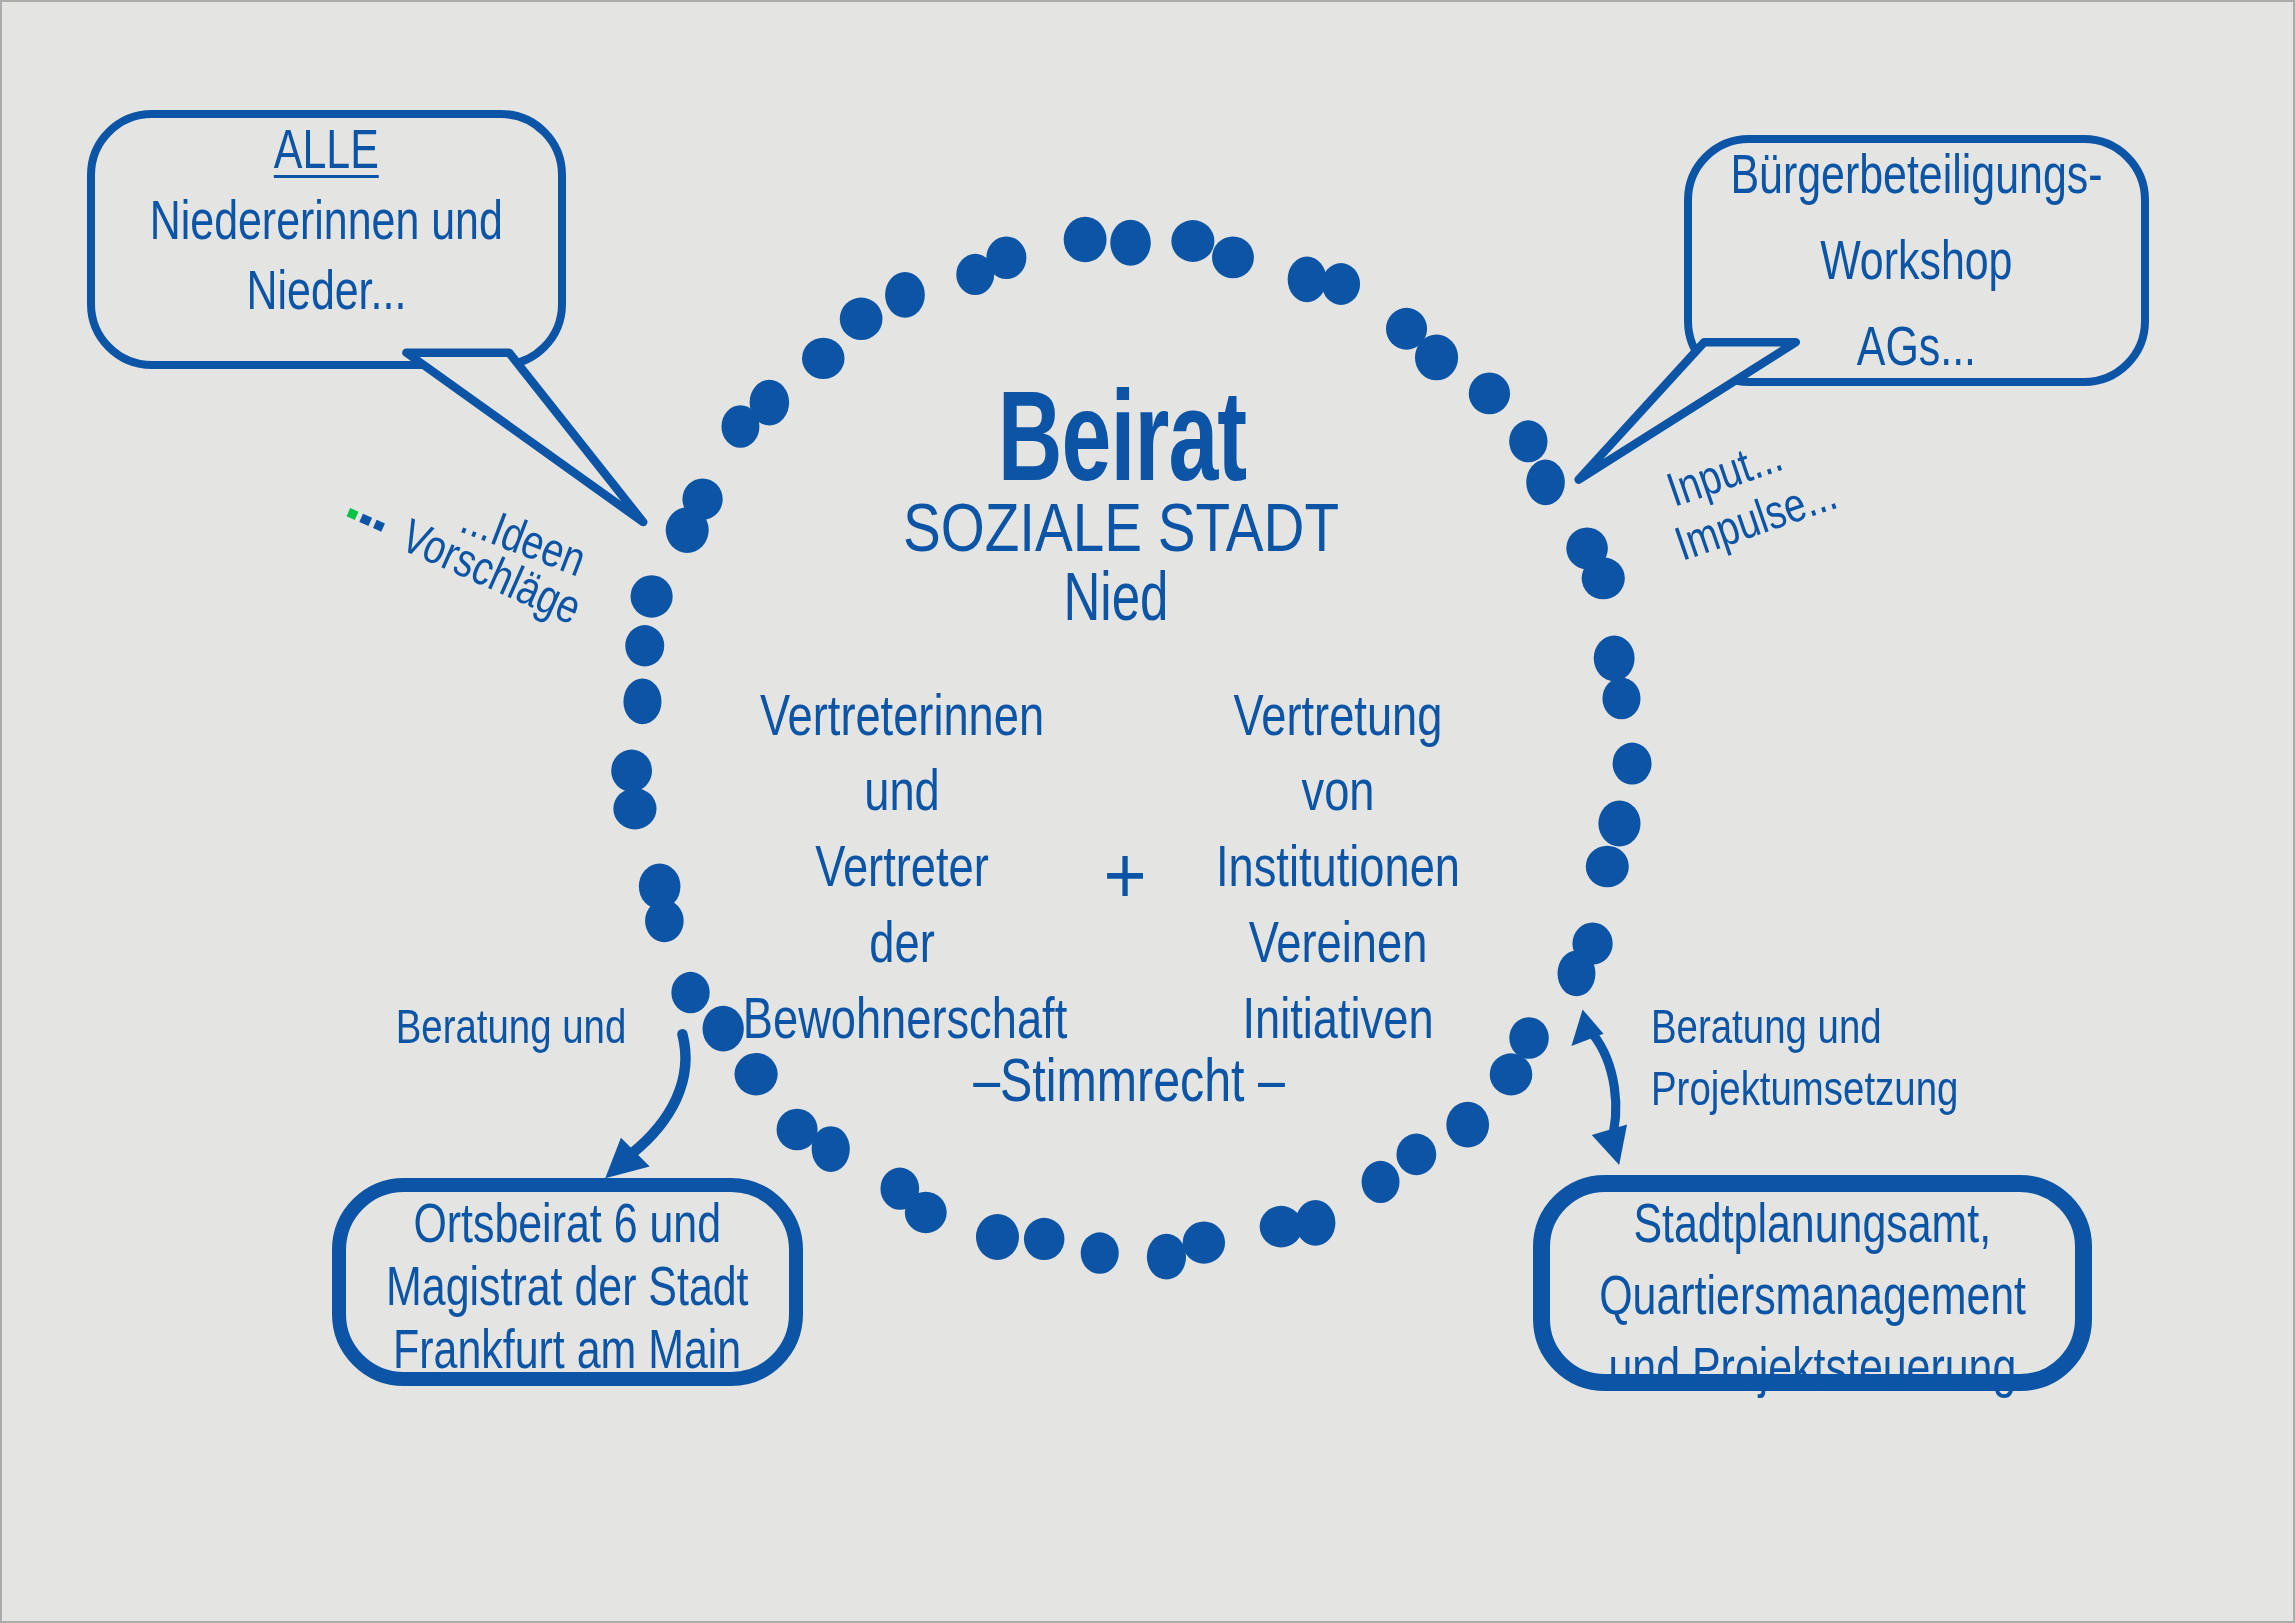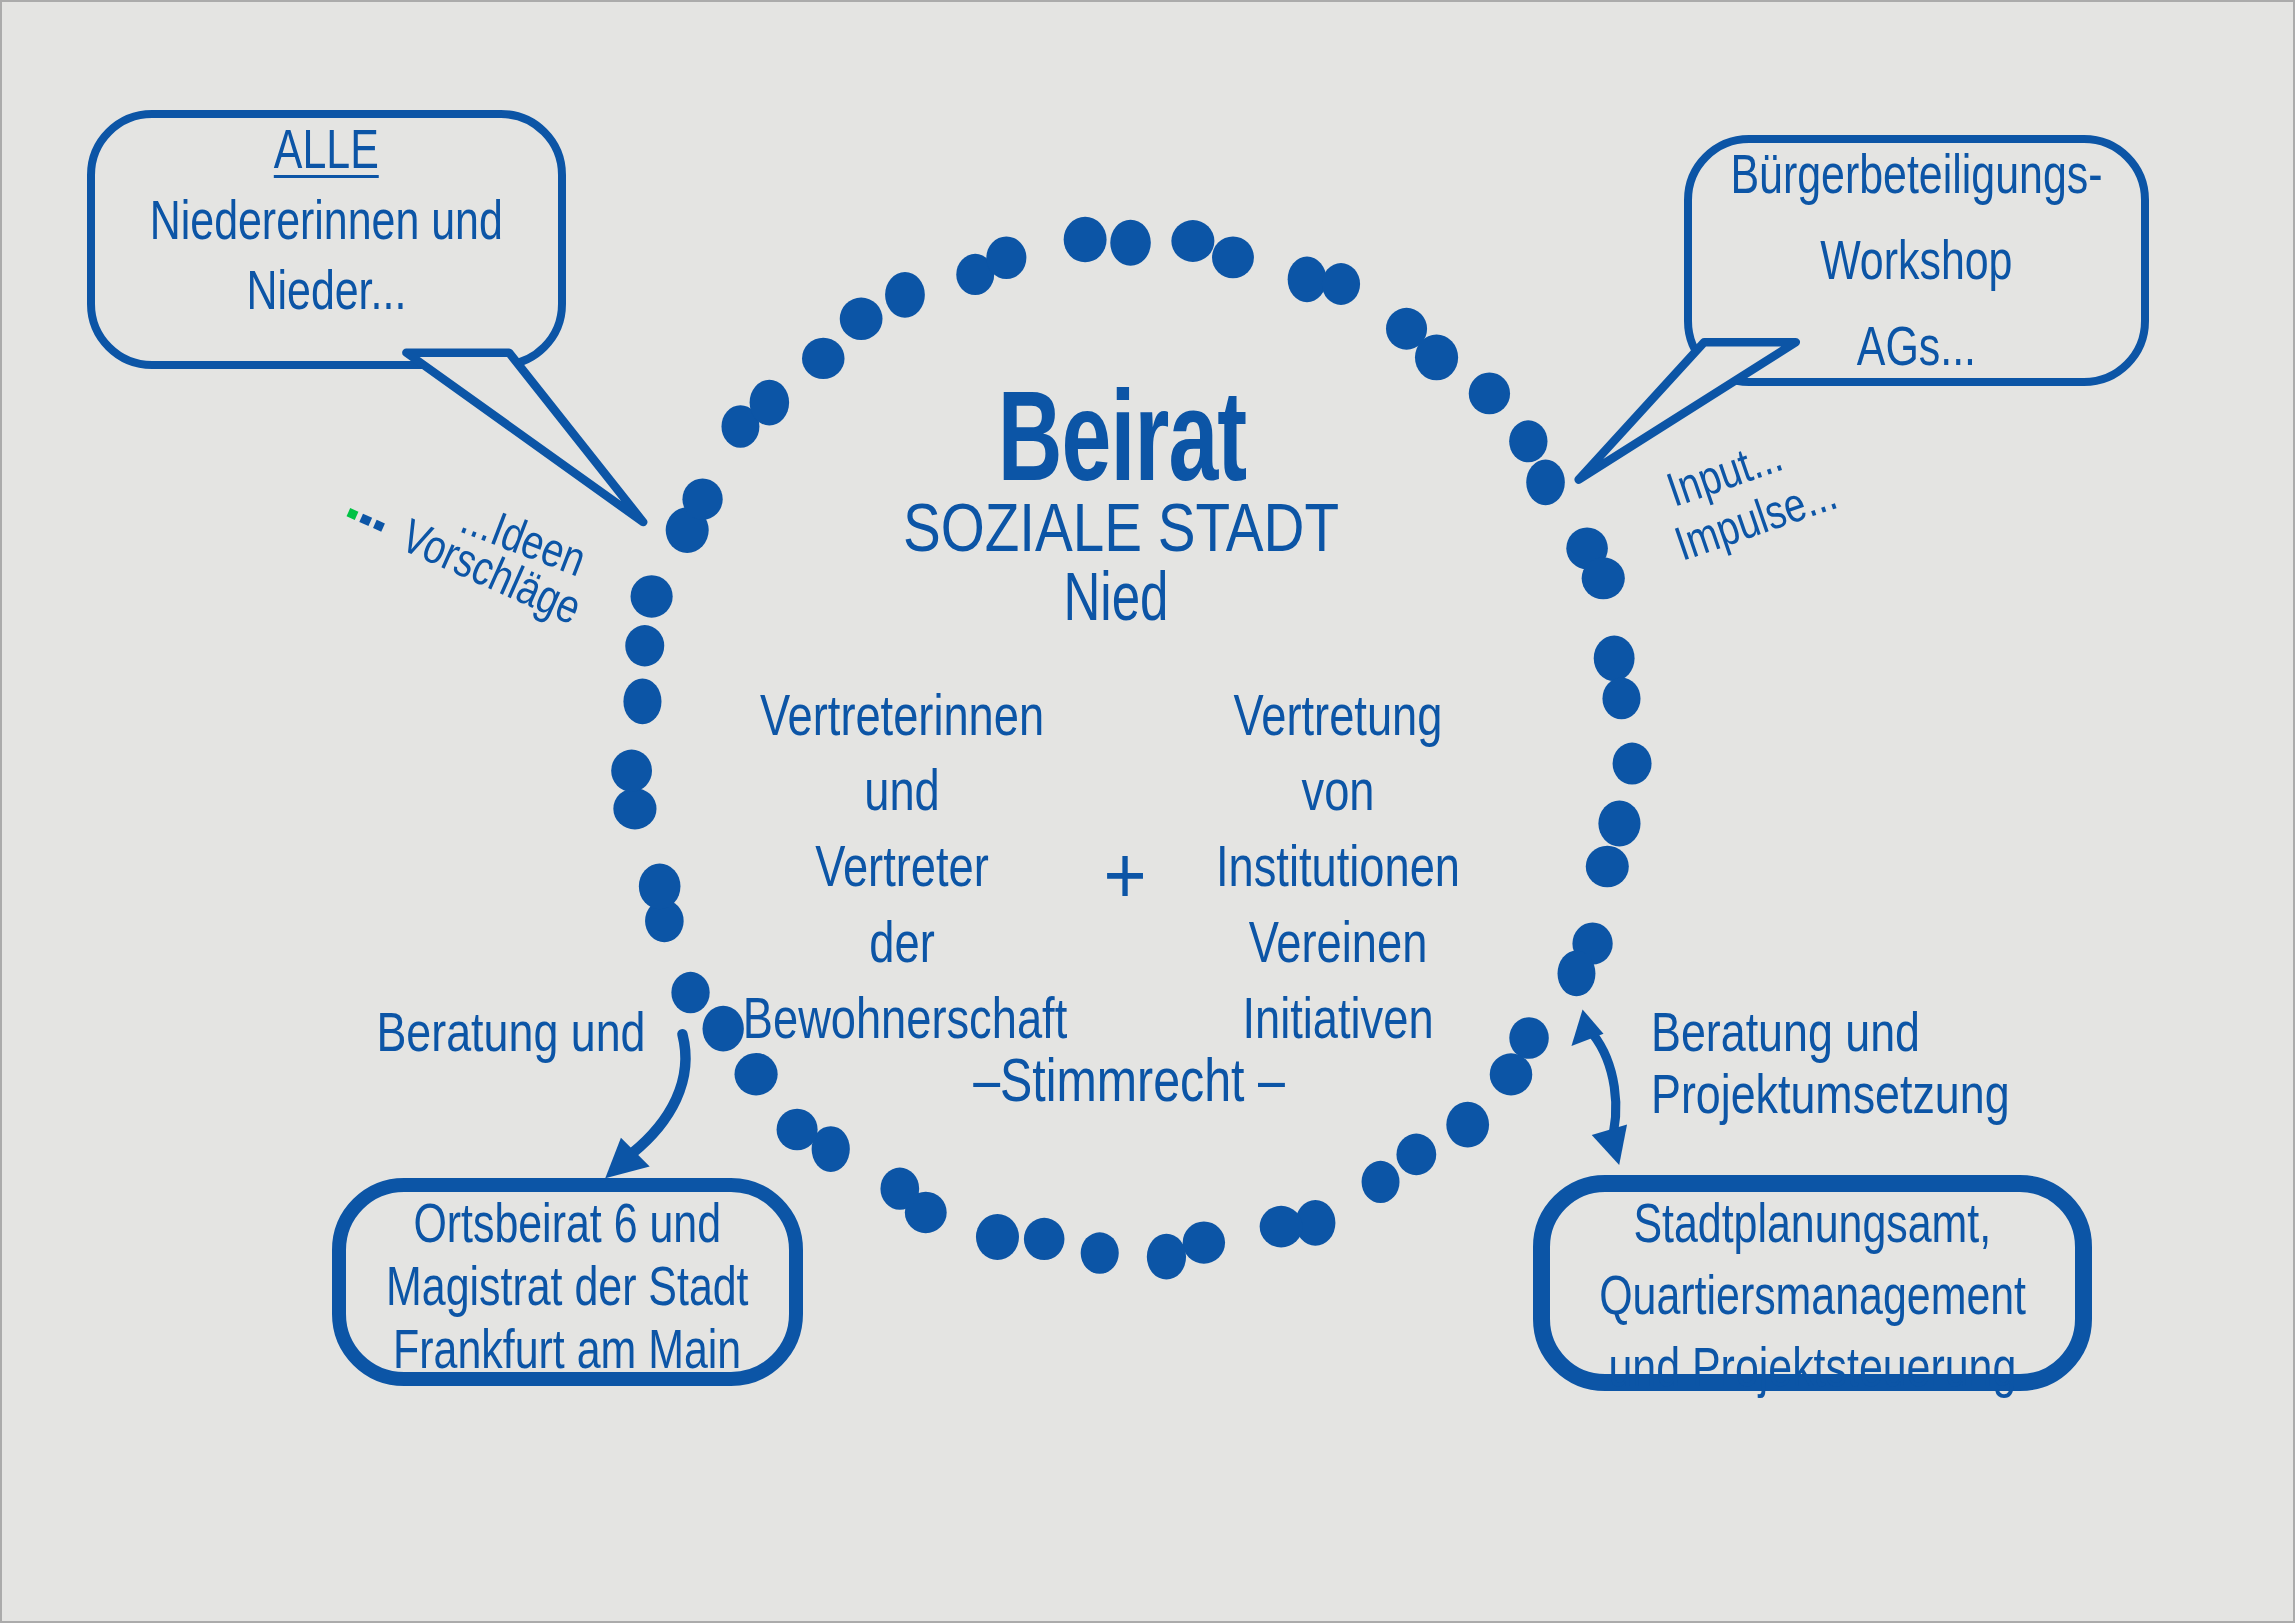--- a/index.html
+++ b/index.html
@@ -50,21 +50,21 @@
   .col{font-size:58px;}
   .plus{font-size:82px;transform:translateX(-50%) scaleX(.9);}
   .stimm{font-size:62px;}
 
   
   .rot{
     position:absolute;white-space:nowrap;color:var(--blue);
     font-size:48px;transform-origin:left center;
   }
   .rot .tx{display:inline-block;transform:scaleX(.8);transform-origin:left center;}
-  .lbl{position:absolute;white-space:nowrap;color:var(--blue);font-size:56px;}
+  .lbl{position:absolute;white-space:nowrap;color:var(--blue);font-size:48px;}
   .lbl .tx{display:inline-block;transform:scaleX(.8);transform-origin:left center;}
   .lbl.centered .tx{transform-origin:center;}
   .lbl.centered{transform:translateX(-50%);}
   .dotsq{
     display:inline-block;width:9.2px;height:9.2px;background:var(--blue);
     margin-right:5.2px;vertical-align:middle;
   }
   .dotsq.green{background:var(--green);}
   .gap{display:inline-block;width:17px;}
 </style>

